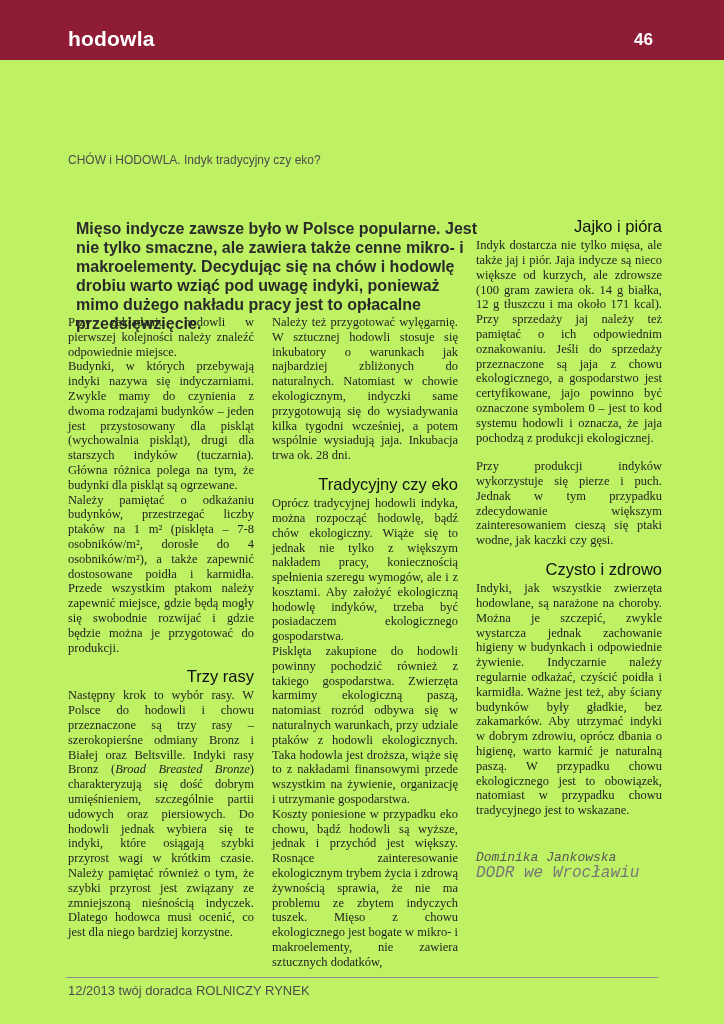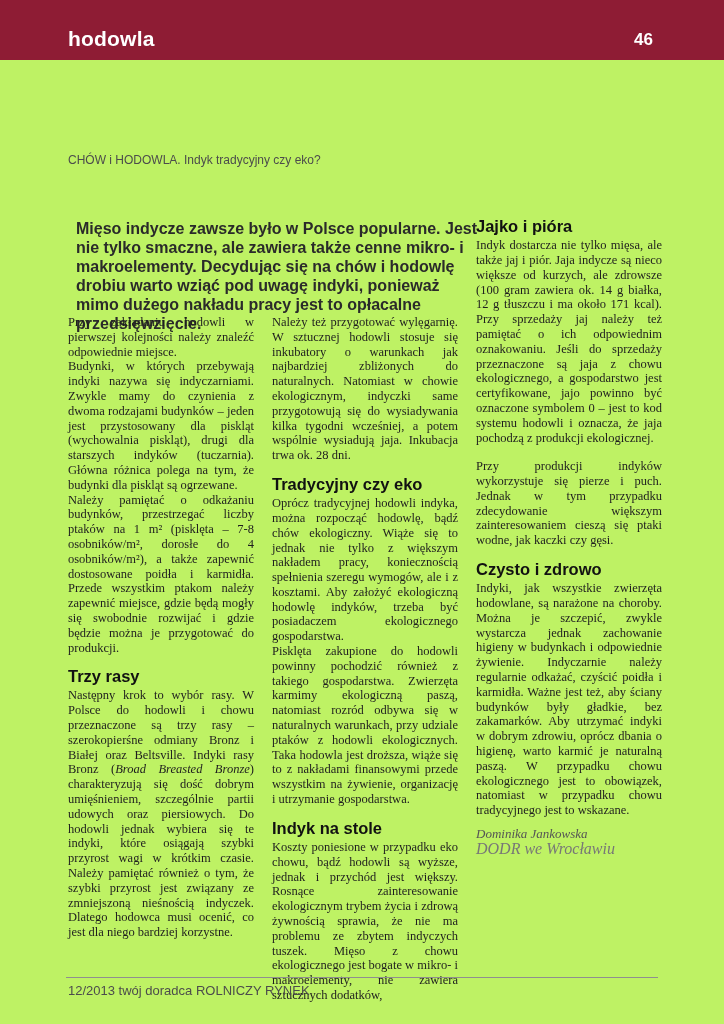--- a/index.html
+++ b/index.html
@@ -18,23 +18,23 @@
   
   .lead{position:absolute;left:68px;top:203px;width:404px;font-size:16px;font-weight:bold;color:#2a2a2a;line-height:19px;margin-left:8px;}
 
   
   .col{position:absolute;width:186px;font-family:"Liberation Serif",serif;font-size:12.5px;line-height:14.8px;color:#1e1e1e;text-align:justify;}
   .col-1{left:68px;top:315px;}
   .col-2{left:272px;top:315px;}
   .col-3{left:476px;top:205px;}
   .col p{margin:0;}
   .col p.para-gap{margin-top:14px;}
-  .col h2{font-family:"Liberation Sans",sans-serif;font-size:16.5px;font-weight:bold;color:#111111;margin:12px 0 3px 0;line-height:1.1;text-align:left;}
+  .col h2{font-family:"Liberation Sans",sans-serif;font-size:16.5px;font-weight:normal;color:#111111;margin:12px 0 3px 0;line-height:1.1;text-align:right;}
   .col em{font-style:italic;}
-  .byline{margin-top:8px;font-family:Liberation Serif, serif;font-style:italic;text-align:left;}
+  .byline{margin-top:32px;font-family:Liberation Mono, monospace;font-style:italic;text-align:left;}
   .byline .author{display:block;font-size:13px;color:#555555;line-height:16px;}
   .byline .affiliation{display:block;font-size:16px;color:#777777;line-height:14px;}
 
   
   .footer-rule{position:absolute;left:66px;top:977px;width:592px;height:1px;background:#8f8f8f;}
   .footer-text{position:absolute;left:68px;top:983px;font-size:13px;color:#4c4c4c;}
 </style>
 </head>
 <body>
 
@@ -55,21 +55,20 @@
       <p>Budynki, w których przebywają indyki nazywa się indyczarniami. Zwykle mamy do czynienia z dwoma rodzajami budynków – jeden jest przystosowany dla piskląt (wychowalnia piskląt), drugi dla starszych indyków (tuczarnia). Główna różnica polega na tym, że budynki dla piskląt są ogrzewane.</p>
       <p>Należy pamiętać o odkażaniu budynków, przestrzegać liczby ptaków na 1 m² (pisklęta – 7-8 osobników/m², dorosłe do 4 osobników/m²), a także zapewnić dostosowane poidła i karmidła. Przede wszystkim ptakom należy zapewnić miejsce, gdzie będą mogły się swobodnie rozwijać i gdzie będzie można je przygotować do produkcji.</p>
       <h2>Trzy rasy</h2>
       <p><span>Następny krok to wybór rasy. W Polsce do hodowli i chowu przeznaczone są trzy rasy – szerokopierśne odmiany Bronz i Białej oraz Beltsville. Indyki rasy Bronz (</span><em>Broad Breasted Bronze</em><span>) charakteryzują się dość dobrym umięśnieniem, szczególnie partii udowych oraz piersiowych. Do hodowli jednak wybiera się te indyki, które osiągają szybki przyrost wagi w krótkim czasie. Należy pamiętać również o tym, że szybki przyrost jest związany ze zmniejszoną nieśnością indyczek. Dlatego hodowca musi ocenić, co jest dla niego bardziej korzystne.</span></p>
     </div>
   <div class="col col-2">
       <p>Należy też przygotować wylęgarnię. W sztucznej hodowli stosuje się inkubatory o warunkach jak najbardziej zbliżonych do naturalnych. Natomiast w chowie ekologicznym, indyczki same przygotowują się do wysiadywania kilka tygodni wcześniej, a potem wspólnie wysiadują jaja. Inkubacja trwa ok. 28 dni.</p>
       <h2>Tradycyjny czy eko</h2>
       <p>Oprócz tradycyjnej hodowli indyka, można rozpocząć hodowlę, bądź chów ekologiczny. Wiąże się to jednak nie tylko z większym nakładem pracy, koniecznością spełnienia szeregu wymogów, ale i z kosztami. Aby założyć ekologiczną hodowlę indyków, trzeba być posiadaczem ekologicznego gospodarstwa.</p>
       <p>Pisklęta zakupione do hodowli powinny pochodzić również z takiego gospodarstwa. Zwierzęta karmimy ekologiczną paszą, natomiast rozród odbywa się w naturalnych warunkach, przy udziale ptaków z hodowli ekologicznych. Taka hodowla jest droższa, wiąże się to z nakładami finansowymi przede wszystkim na żywienie, organizację i utrzymanie gospodarstwa.</p>
-      <h2>Indyk na stole</h2>
       <p>Koszty poniesione w przypadku eko chowu, bądź hodowli są wyższe, jednak i przychód jest większy. Rosnące zainteresowanie ekologicznym trybem życia i zdrową żywnością sprawia, że nie ma problemu ze zbytem indyczych tuszek. Mięso z chowu ekologicznego jest bogate w mikro- i makroelementy, nie zawiera sztucznych dodatków,</p>
     </div>
   <div class="col col-3">
       <h2>Jajko i pióra</h2>
       <p>Indyk dostarcza nie tylko mięsa, ale także jaj i piór. Jaja indycze są nieco większe od kurzych, ale zdrowsze (100 gram zawiera ok. 14 g białka, 12 g tłuszczu i ma około 171 kcal). Przy sprzedaży jaj należy też pamiętać o ich odpowiednim oznakowaniu. Jeśli do sprzedaży przeznaczone są jaja z chowu ekologicznego, a gospodarstwo jest certyfikowane, jajo powinno być oznaczone symbolem 0 – jest to kod systemu hodowli i oznacza, że jaja pochodzą z produkcji ekologicznej.</p>
       <p class="para-gap">Przy produkcji indyków wykorzystuje się pierze i puch. Jednak w tym przypadku zdecydowanie większym zainteresowaniem cieszą się ptaki wodne, jak kaczki czy gęsi.</p>
       <h2>Czysto i zdrowo</h2>
       <p>Indyki, jak wszystkie zwierzęta hodowlane, są narażone na choroby. Można je szczepić, zwykle wystarcza jednak zachowanie higieny w budynkach i odpowiednie żywienie. Indyczarnie należy regularnie odkażać, czyścić poidła i karmidła. Ważne jest też, aby ściany budynków były gładkie, bez zakamarków. Aby utrzymać indyki w dobrym zdrowiu, oprócz dbania o higienę, warto karmić je naturalną paszą. W przypadku chowu ekologicznego jest to obowiązek, natomiast w przypadku chowu tradycyjnego jest to wskazane.</p>
       <div class="byline">
         <span class="author">Dominika Jankowska</span>

